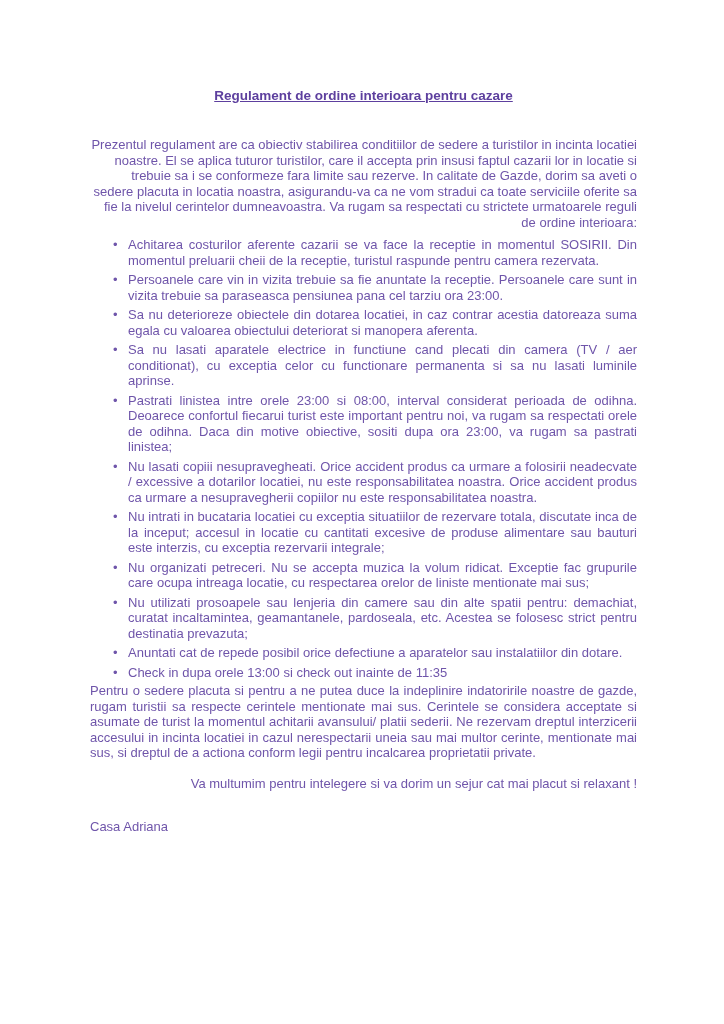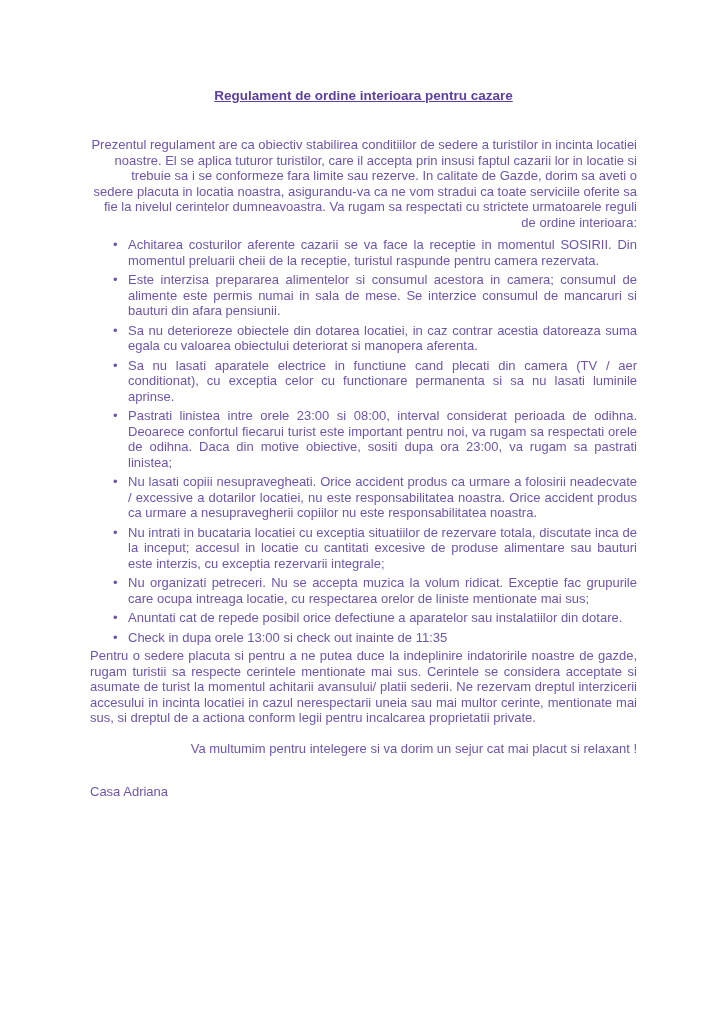--- a/index.html
+++ b/index.html
@@ -67,27 +67,28 @@
 </head>
 <body>
 
 <div class="page">
   <h1 class="doc-title">Regulament de ordine interioara pentru cazare</h1>
 
   <p class="intro">Prezentul regulament are ca obiectiv stabilirea conditiilor de sedere a turistilor in incinta locatiei noastre. El se aplica tuturor turistilor, care il accepta prin insusi faptul cazarii lor in locatie si trebuie sa i se conformeze fara limite sau rezerve. In calitate de Gazde, dorim sa aveti o sedere placuta in locatia noastra, asigurandu-va ca ne vom stradui ca toate serviciile oferite sa fie la nivelul cerintelor dumneavoastra. Va rugam sa respectati cu strictete urmatoarele reguli de ordine interioara:</p>
 
   <ul class="rules">
     <li>Achitarea costurilor aferente cazarii se va face la receptie in momentul SOSIRII. Din momentul preluarii cheii de la receptie, turistul raspunde pentru camera rezervata.</li>
-    <li>Este interzisa prepararea alimentelor si consumul acestora in camera; consumul de alimente este permis numai in sala de mese. Se interzice consumul de mancaruri si bauturi din afara pensiunii.</li>
+    <li>Persoanele care vin in vizita trebuie sa fie anuntate la receptie. Persoanele care sunt in vizita trebuie sa paraseasca pensiunea pana cel tarziu ora 23:00.</li>
     <li>Sa nu deterioreze obiectele din dotarea locatiei, in caz contrar acestia datoreaza suma egala cu valoarea obiectului deteriorat si manopera aferenta.</li>
     <li>Sa nu lasati aparatele electrice in functiune cand plecati din camera (TV / aer conditionat), cu exceptia celor cu functionare permanenta si sa nu lasati luminile aprinse.</li>
     <li>Pastrati linistea intre orele 23:00 si 08:00, interval considerat perioada de odihna. Deoarece confortul fiecarui turist este important pentru noi, va rugam sa respectati orele de odihna. Daca din motive obiective, sositi dupa ora 23:00, va rugam sa pastrati linistea;</li>
     <li>Nu lasati copiii nesupravegheati. Orice accident produs ca urmare a folosirii neadecvate / excessive a dotarilor locatiei, nu este responsabilitatea noastra. Orice accident produs ca urmare a nesupravegherii copiilor nu este responsabilitatea noastra.</li>
     <li>Nu intrati in bucataria locatiei cu exceptia situatiilor de rezervare totala, discutate inca de la inceput;  accesul in locatie cu cantitati excesive de produse alimentare sau bauturi este interzis, cu exceptia rezervarii integrale;</li>
     <li>Nu organizati petreceri. Nu se accepta muzica la volum ridicat. Exceptie fac grupurile care ocupa intreaga locatie, cu respectarea orelor de liniste mentionate mai sus;</li>
+    <li>Nu utilizati prosoapele sau lenjeria din camere sau din alte spatii pentru: demachiat, curatat incaltamintea, geamantanele, pardoseala, etc. Acestea se folosesc strict pentru destinatia prevazuta;</li>
     <li>Anuntati cat de repede posibil orice defectiune a aparatelor sau instalatiilor din dotare.</li>
     <li>Check in dupa orele 13:00 si check out inainte de 11:35</li>
   </ul>
 
   <p class="closing">Pentru o sedere placuta si pentru a ne putea duce la indeplinire indatoririle noastre de gazde, rugam turistii sa respecte cerintele mentionate mai sus. Cerintele se considera acceptate si asumate de turist la momentul achitarii avansului/ platii sederii. Ne rezervam dreptul interzicerii accesului in incinta locatiei in cazul nerespectarii uneia sau mai multor cerinte, mentionate mai sus, si dreptul de a actiona conform legii pentru incalcarea proprietatii private.</p>
 
   <p class="thanks">Va multumim pentru intelegere si va dorim un sejur cat mai placut si relaxant !</p>
 
   <p class="signature">Casa Adriana</p>
 </div>

